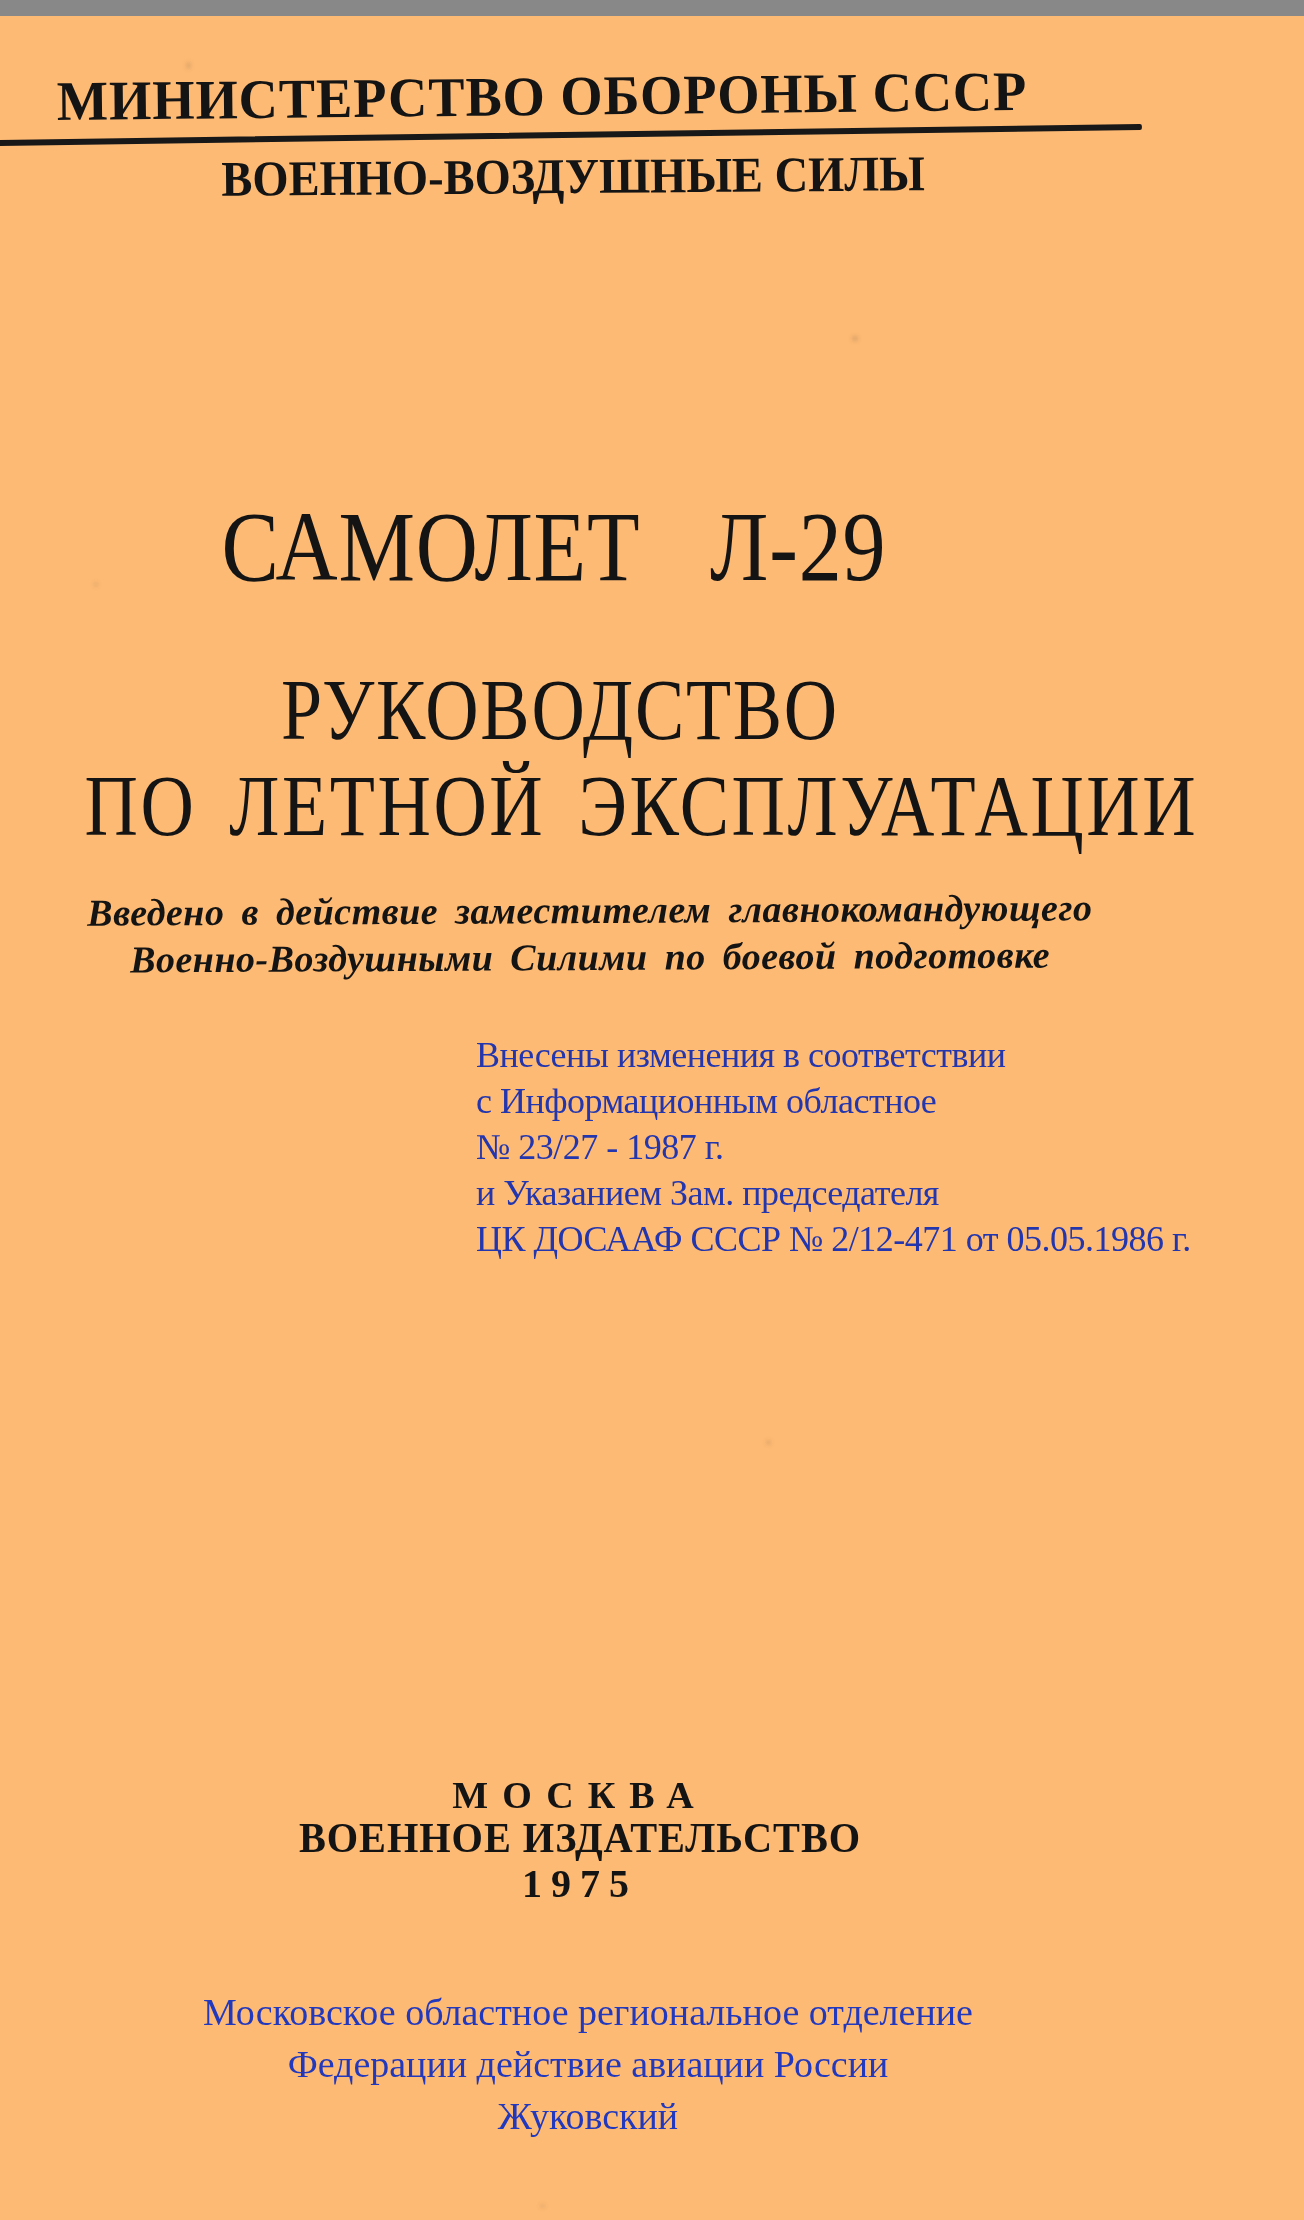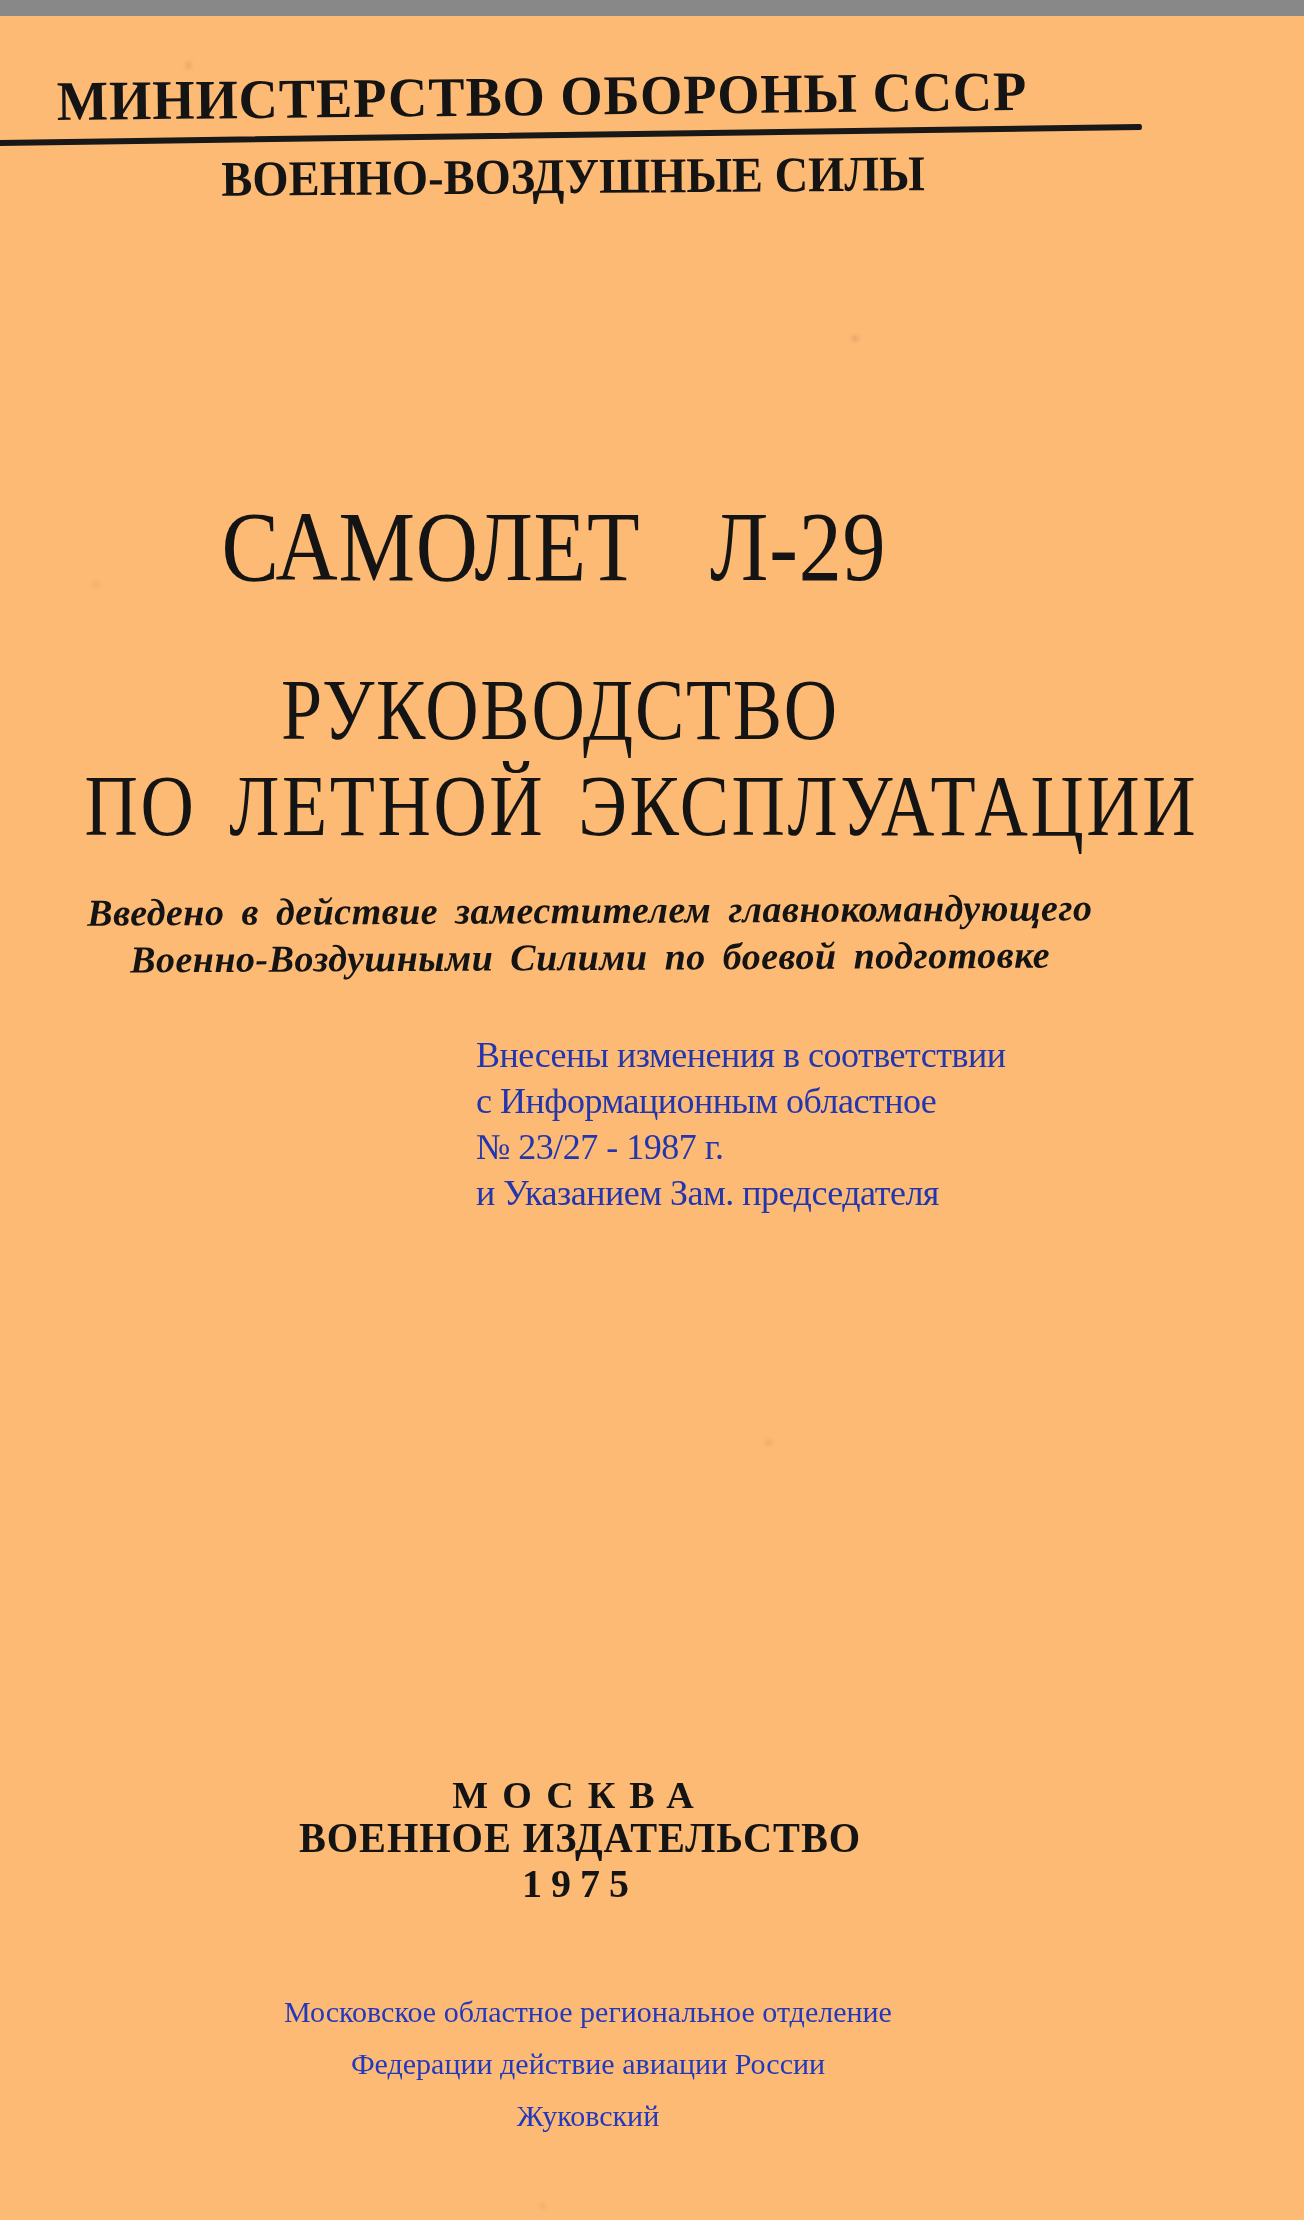--- a/index.html
+++ b/index.html
@@ -76,21 +76,21 @@
   }
   
   .imprint{top:1758px;left:40px;width:1080px;text-align:center;}
   .imprint .city{font-size:38px;font-weight:bold;letter-spacing:14px;line-height:42px;}
   .imprint .publisher{font-size:42px;font-weight:bold;letter-spacing:1px;line-height:45px;transform:scaleX(0.96);}
   .imprint .year{font-size:40px;font-weight:bold;letter-spacing:9px;line-height:46px;}
   
   .reissue{
     top:1970px;left:40px;width:1096px;
     text-align:center;
-    font-size:30px;line-height:52px;
+    font-size:38px;line-height:52px;
     white-space:nowrap;
   }
   
   .speck{position:absolute;border-radius:50%;background:rgba(40,40,40,0.14);filter:blur(2px);}
   .s1{top:46px;left:186px;width:5px;height:7px;}
   .s2{top:150px;left:452px;width:5px;height:5px;}
   .s3{top:320px;left:852px;width:6px;height:5px;background:rgba(40,40,40,0.18);}
   .s4{top:566px;left:94px;width:4px;height:5px;}
   .s5{top:1424px;left:766px;width:5px;height:5px;}
   .s6{top:2188px;left:540px;width:5px;height:4px;}
@@ -111,20 +111,21 @@
   <div class="abs intro">
     <div>Введено в действие заместителем главнокомандующего</div>
     <div>Военно-Воздушными Силими по боевой подготовке</div>
   </div>
 
   <div class="abs amendment" style="color: rgb(35, 54, 174);">
     <div>Внесены изменения в соответствии</div>
     <div>с Информационным областное</div>
     <div>№ 23/27 - 1987 г.</div>
     <div>и Указанием Зам. председателя</div>
+    <div>ЦК ДОСААФ СССР № 2/12-471 от 05.05.1986 г.</div>
   </div>
 
   <div class="abs imprint">
     <div class="city">МОСКВА</div>
     <div class="publisher">ВОЕННОЕ ИЗДАТЕЛЬСТВО</div>
     <div class="year">1975</div>
   </div>
 
   <div class="abs reissue" style="color: rgb(35, 57, 189);">
     <div>Московское областное региональное отделение</div>

